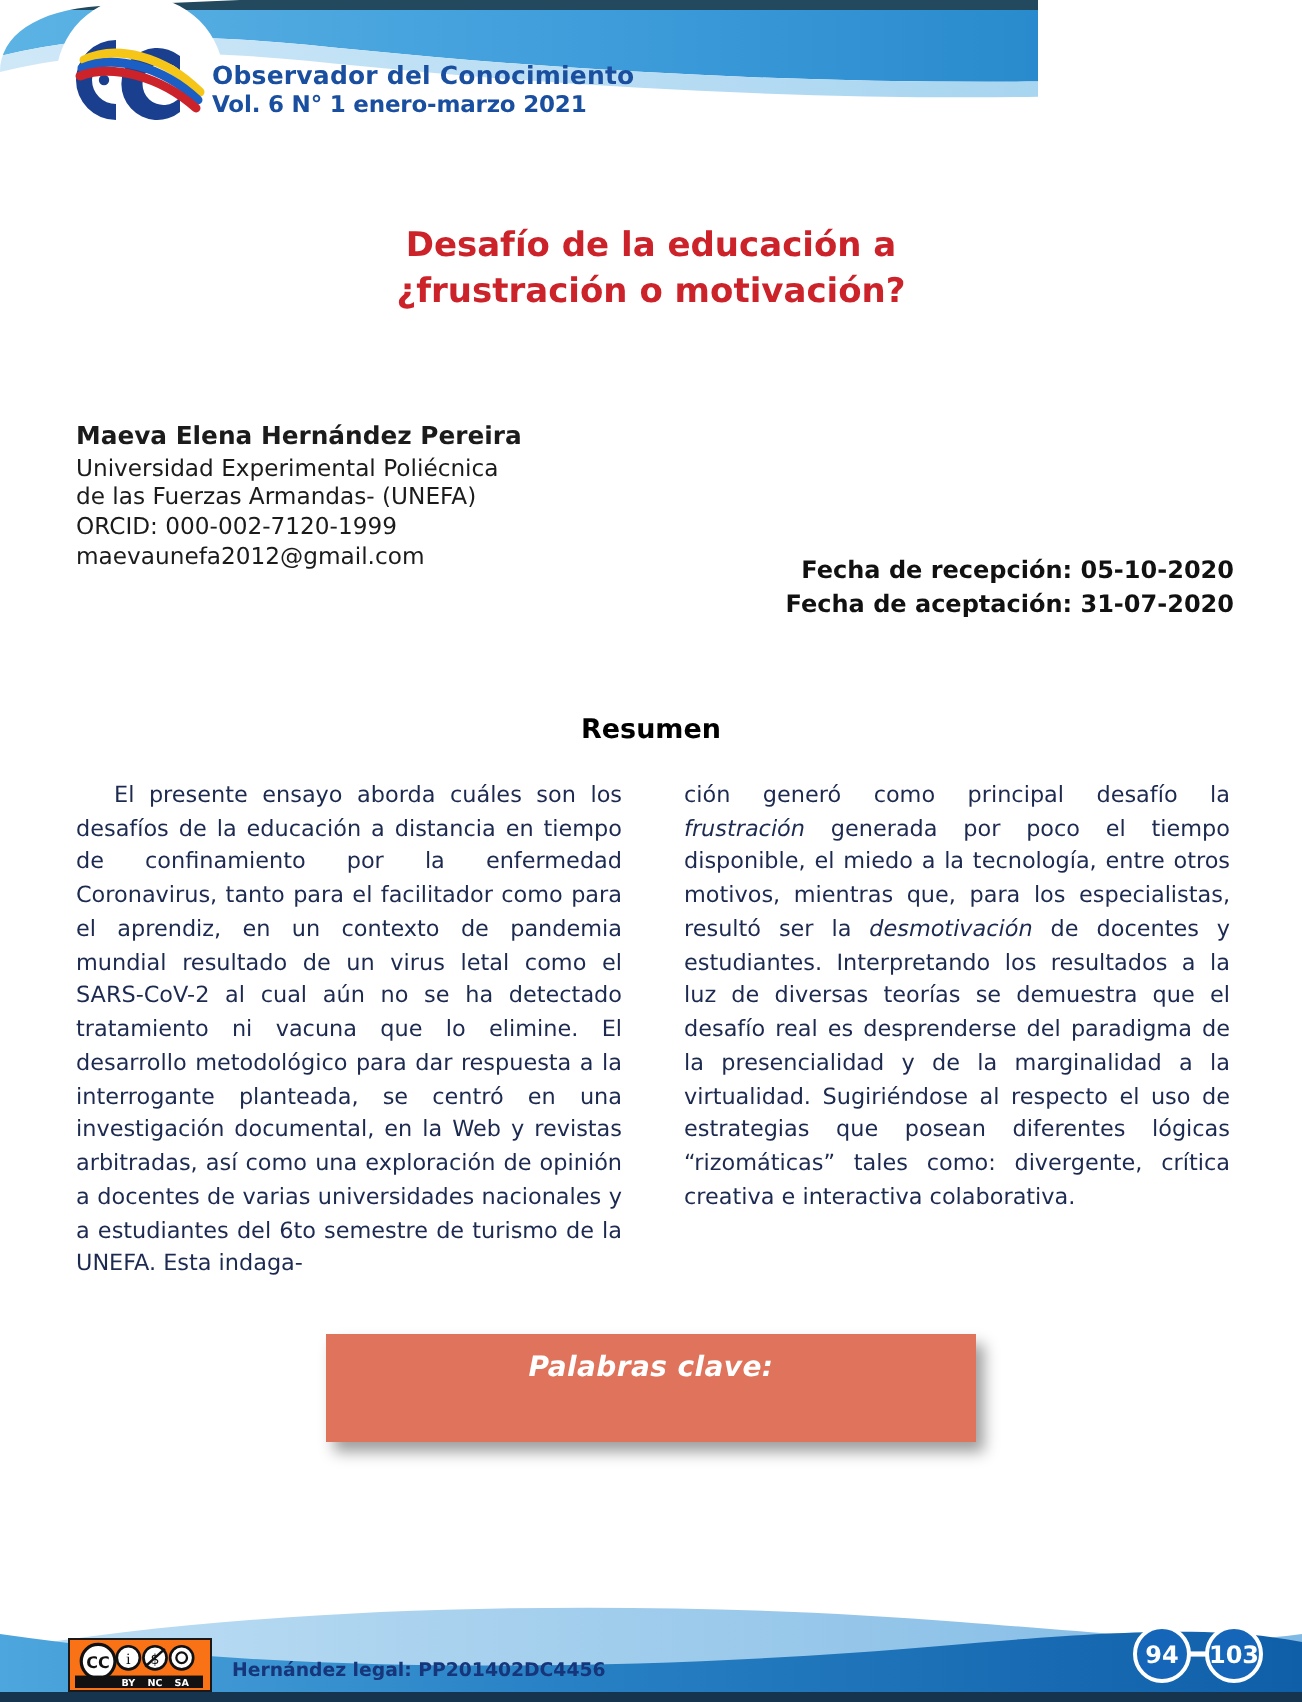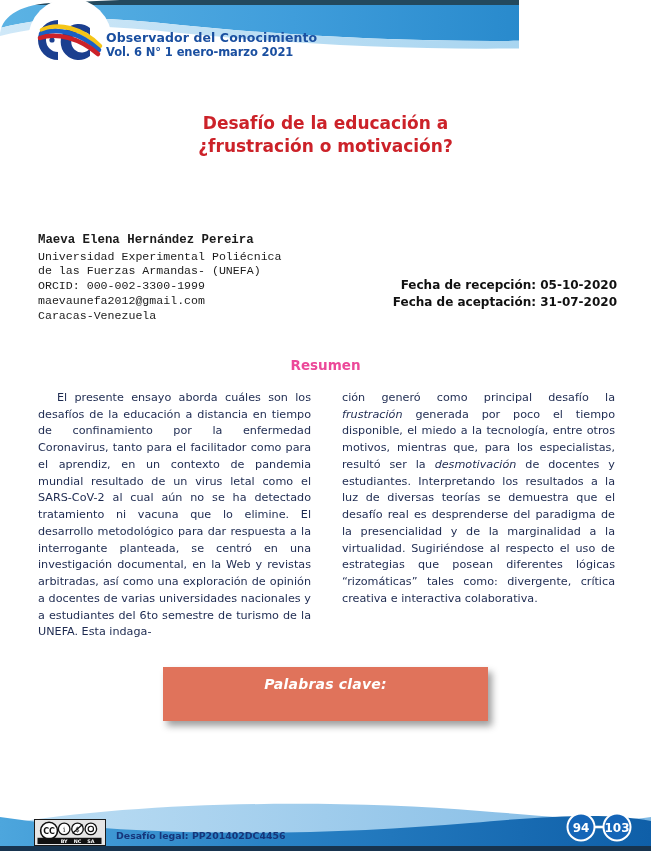--- a/index.html
+++ b/index.html
@@ -64,25 +64,24 @@
     color: #cc2229;
     font-size: 17px;
     font-weight: bold;
     line-height: 1.38;
   }
 
   
   .author-block {
     position: absolute;
     left: 38px;
-    top: 233px;
+    top: 210px;
     color: #1b1b1b;
     font-size: 11.6px;
     line-height: 1.27;
-    font-family: Liberation Mono, monospace;
   }
   .author-name {
     font-weight: bold;
     font-size: 12.4px;
     margin-bottom: 1px;
   }
   .author-line { white-space: nowrap; }
 
   
   .dates {
@@ -96,21 +95,21 @@
     line-height: 1.45;
   }
 
   
   .resumen-heading {
     position: absolute;
     left: 60px;
     top: 357px;
     width: 531px;
     text-align: center;
-    color: #ec4899;
+    color: #000000;
     font-size: 13.5px;
     font-weight: bold;
   }
 
   .abstract {
     position: absolute;
     left: 38px;
     top: 390px;
     width: 577px;
     display: flex;
@@ -165,21 +164,21 @@
     height: 56px;
     overflow: hidden;
   }
   .footer-svg { position: absolute; left: 0; top: 0; }
   .cc-badge {
     position: absolute;
     left: 34px;
     bottom: 5px;
     width: 72px;
     height: 27px;
-    background: #e5e5e5;
+    background: #f97316;
     border: 1.5px solid #1a1a1a;
     box-sizing: border-box;
   }
   .footer-legal {
     position: absolute;
     left: 116px;
     bottom: 8px;
     color: #16357a;
     font-size: 9.4px;
     font-weight: bold;
@@ -241,23 +240,22 @@
 
 <div class="article-title">
   <div>Desafío de la educación a</div>
   <div>¿frustración o motivación?</div>
 </div>
 
 <div class="author-block">
   <div class="author-name author-line">Maeva Elena Hernández Pereira</div>
   <div class="author-line">Universidad Experimental Poliécnica</div>
   <div class="author-line">de las Fuerzas Armandas- (UNEFA)</div>
-  <div class="author-line">ORCID: 000-002-3300-1999</div>
+  <div class="author-line">ORCID: 000-002-7120-1999</div>
   <div class="author-line">maevaunefa2012@gmail.com</div>
-  <div class="author-line">Caracas-Venezuela</div>
 </div>
 
 <div class="dates">
   <div>Fecha de recepción: 05-10-2020</div>
   <div>Fecha de aceptación: 31-07-2020</div>
 </div>
 
 <div class="resumen-heading">Resumen</div>
 
 <div class="abstract">
@@ -306,21 +304,21 @@
       <circle cx="60" cy="10" r="6.5" fill="#ffffff" stroke="#111" stroke-width="1.5"></circle>
       <circle cx="60" cy="10" r="3" fill="none" stroke="#111" stroke-width="1.3"></circle>
       <rect x="0" y="20" width="72" height="7" fill="#111"></rect>
       <text x="30" y="26" font-size="5.4" font-weight="bold" text-anchor="middle" fill="#ffffff" font-family="'DejaVu Sans', sans-serif">BY</text>
       <text x="45" y="26" font-size="5.4" font-weight="bold" text-anchor="middle" fill="#ffffff" font-family="'DejaVu Sans', sans-serif">NC</text>
       <text x="60" y="26" font-size="5.4" font-weight="bold" text-anchor="middle" fill="#ffffff" font-family="'DejaVu Sans', sans-serif">SA</text>
     </svg>
   </div>
 
   <div class="footer-legal">
-    <div>Desafío legal: PP201402DC4456</div>
+    <div>Hernández legal: PP201402DC4456</div>
   </div>
 
   <svg class="page-range" viewBox="0 0 88 32">
     <line x1="37" y1="16" x2="52" y2="16" stroke="#ffffff" stroke-width="2.6"></line>
     <circle cx="26" cy="16" r="13.5" fill="#1565b8" stroke="#ffffff" stroke-width="2"></circle>
     <text x="26" y="20.5" font-size="12" font-weight="bold" text-anchor="middle" fill="#ffffff" font-family="'DejaVu Sans', sans-serif">94</text>
     <circle cx="62" cy="16" r="13.5" fill="#1565b8" stroke="#ffffff" stroke-width="2"></circle>
     <text x="62" y="20.5" font-size="12" font-weight="bold" text-anchor="middle" fill="#ffffff" font-family="'DejaVu Sans', sans-serif">103</text>
   </svg>
 </div>

